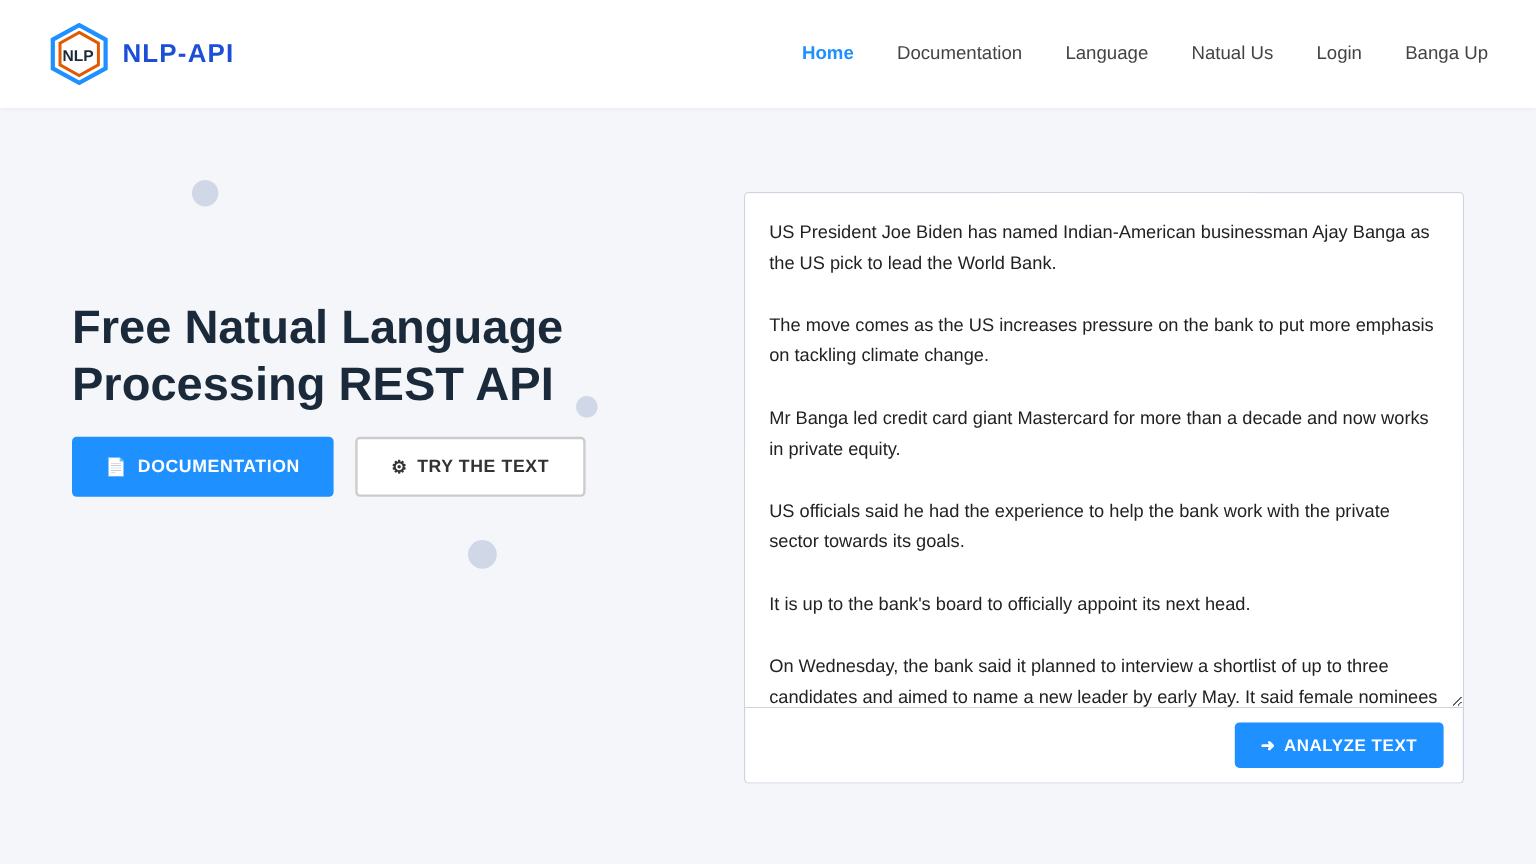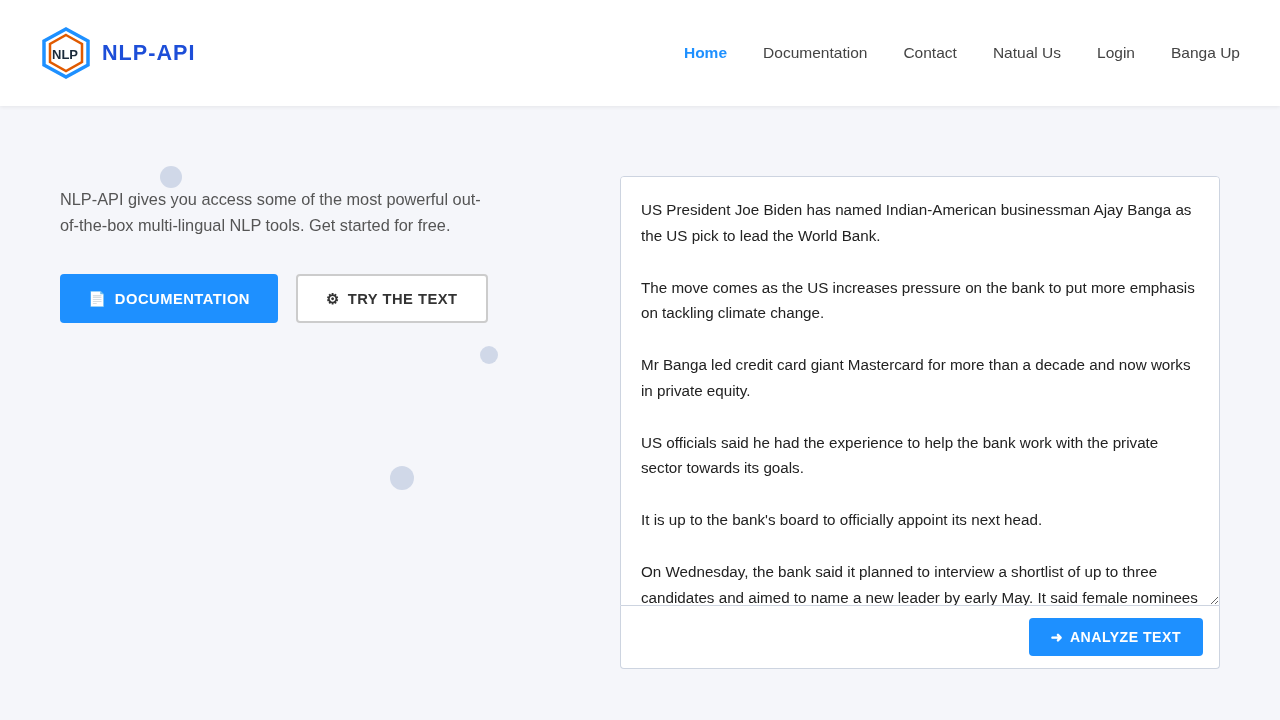--- a/index.html
+++ b/index.html
@@ -6,21 +6,21 @@
     body {
       font-family: 'Segoe UI', Arial, sans-serif;
       background: #f5f6fa;
       min-height: 720px;
       overflow: hidden;
     }
 
     
     .navbar {
       background: #fff;
-      height: 106px;
+      height: 90px;
       display: flex;
       align-items: center;
       justify-content: space-between;
       padding: 0 40px;
       box-shadow: 0 1px 4px rgba(0,0,0,0.07);
     }
     .logo-area {
       display: flex;
       align-items: center;
       gap: 10px;
@@ -191,35 +191,35 @@
       <polygon points="26,2 48,14 48,38 26,50 4,38 4,14" fill="none" stroke="#1e90ff" stroke-width="3.5"></polygon>
       <polygon points="26,8 42,17 42,35 26,44 10,35 10,17" fill="none" stroke="#e05a00" stroke-width="2.5"></polygon>
 
       <text x="12" y="32" font-family="Arial" font-size="13" font-weight="900" fill="#1a2a3a">NLP</text>
     </svg>
     <span class="logo-text">NLP-API</span>
   </div>
   <ul class="nav-links">
     <li><a href="#" class="active">Home</a></li>
     <li><a href="#">Documentation</a></li>
-    <li><a href="#">Contact</a></li>
+    <li><a href="#">Language</a></li>
     <li><a href="#">Natual Us</a></li>
     <li><a href="#">Login</a></li>
     <li><a href="#">Banga Up</a></li>
   </ul>
 </nav>
 
 <div class="main-content">
 
   <div class="circle circle-sm circle-top-left"></div>
   <div class="circle circle-md circle-mid"></div>
   <div class="circle circle-lg circle-bottom"></div>
 
   <div class="hero-left">
-    <p class="hero-subtitle">NLP-API gives you access some of the most powerful out-of-the-box multi-lingual NLP tools. Get started for free.</p>
+    <h1 class="hero-title">Free Natual Language Processing REST API</h1>
     <div class="hero-buttons">
       <button class="btn-docs">
         <span>📄</span>
         <span>DOCUMENTATION</span>
       </button>
       <button class="btn-demo">
         <span>⚙</span>
         <span>TRY THE TEXT</span>
       </button>
     </div>

